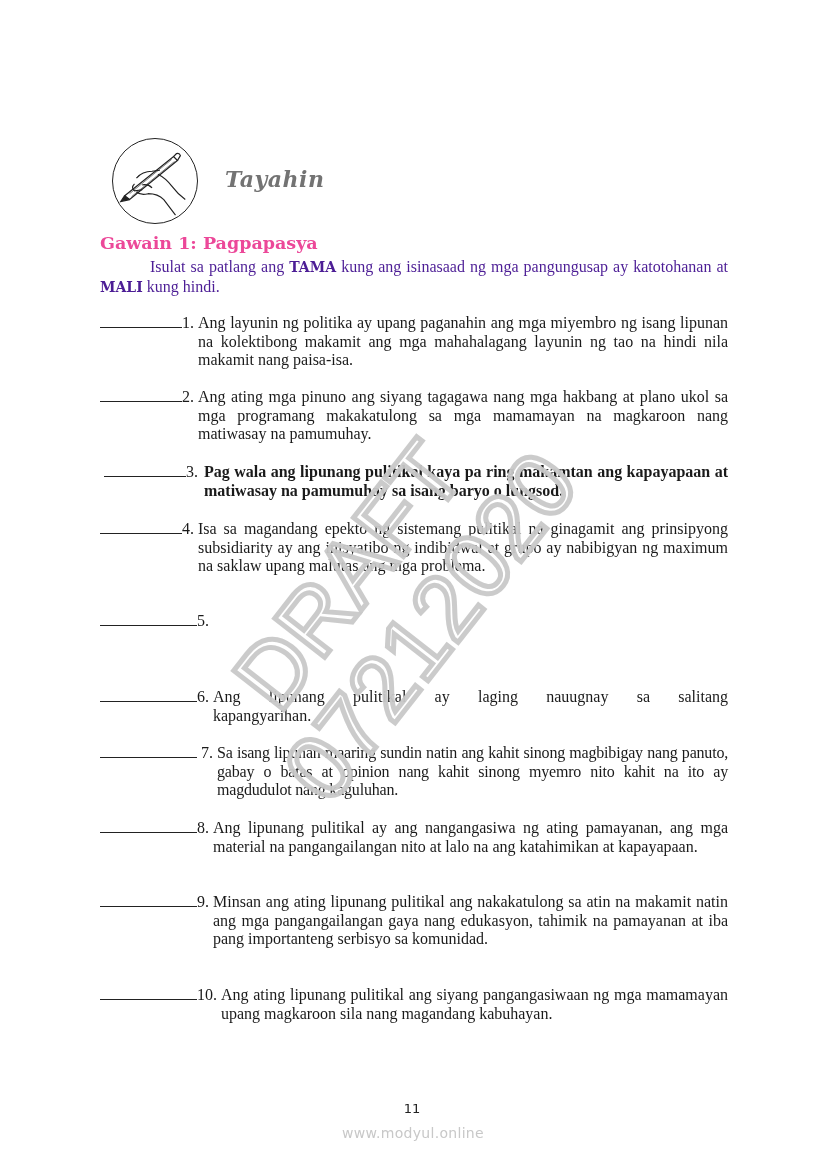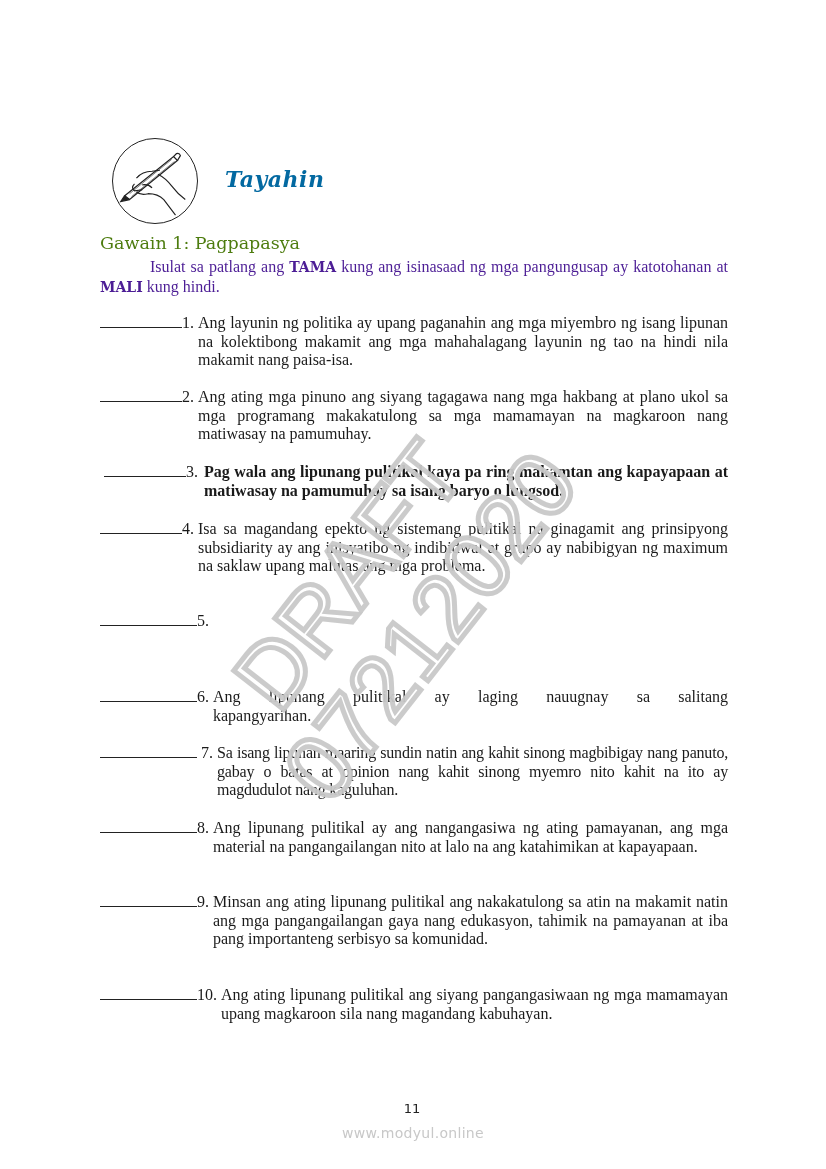--- a/index.html
+++ b/index.html
@@ -5,24 +5,24 @@
     html, body { margin: 0; padding: 0; background: #ffffff; }
     body { width: 826px; height: 1169px; position: relative; overflow: hidden;
       font-family: "DejaVu Serif", "Liberation Serif", serif; color: #1a1a1a; }
 
     .header { position: absolute; left: 112px; top: 138px; height: 90px; }
     .icon-circle { position: absolute; left: 0; top: 0; width: 86px; height: 86px;
       border: 1.5px solid #222; border-radius: 50%; box-sizing: border-box; overflow: hidden; background:#fff; }
     .icon-circle svg { width: 100%; height: 100%; display: block; }
     .section-title { position: absolute; left: 113px; top: 28px; white-space: nowrap;
       font-family: "DejaVu Serif", serif; font-weight: bold; font-style: italic;
-      font-size: 22px; color: #0369a1; letter-spacing: 0.5px; }
+      font-size: 22px; color: #737373; letter-spacing: 0.5px; }
 
     .activity-title { position: absolute; left: 100px; top: 233px;
-      font-family: "DejaVu Serif", serif; font-weight: normal; font-size: 17.5px; color: #4d7c0f; }
+      font-family: "DejaVu Serif", serif; font-weight: bold; font-size: 17.5px; color: #ec4899; }
 
     .instructions { position: absolute; left: 100px; top: 257px; width: 628px;
       font-family: "Liberation Serif", serif; font-size: 16px; line-height: 19px;
       text-align: justify; color: #4c1d95; }
     .instructions .indent { display: inline-block; width: 50px; }
     .instructions b { font-family: "DejaVu Serif", serif; font-size: 14px; }
 
     .item { position: absolute; left: 100px; width: 628px;
       font-family: "Liberation Serif", serif; font-size: 16px; line-height: 18.5px; color: #1a1a1a; }
     .item .row { display: flex; }

